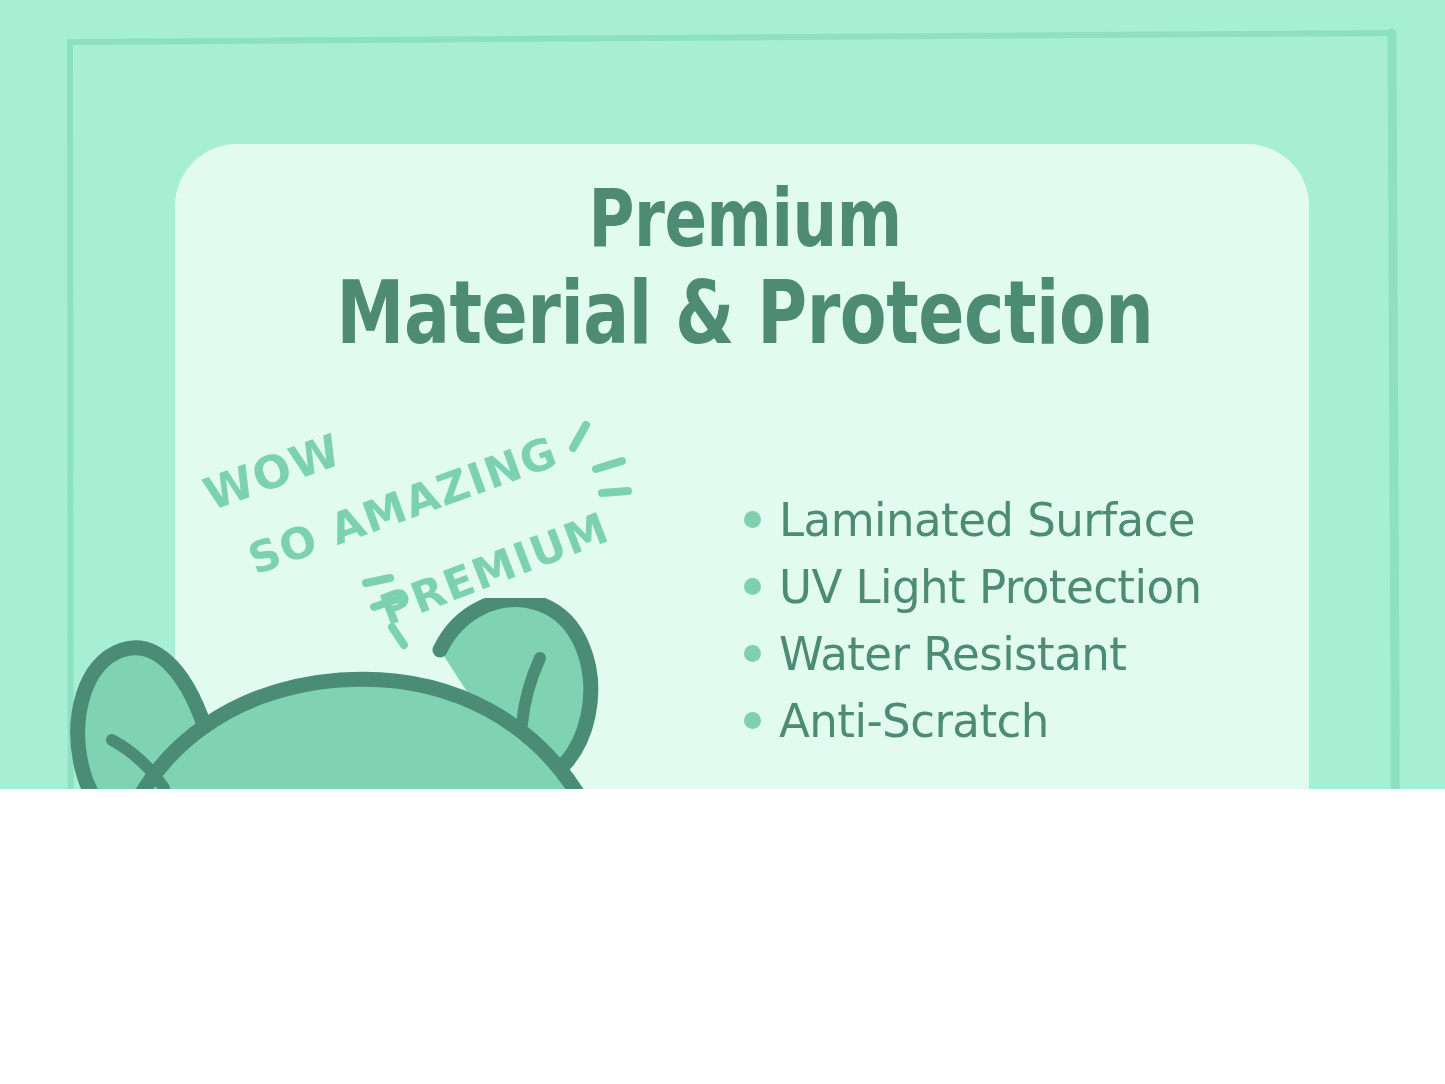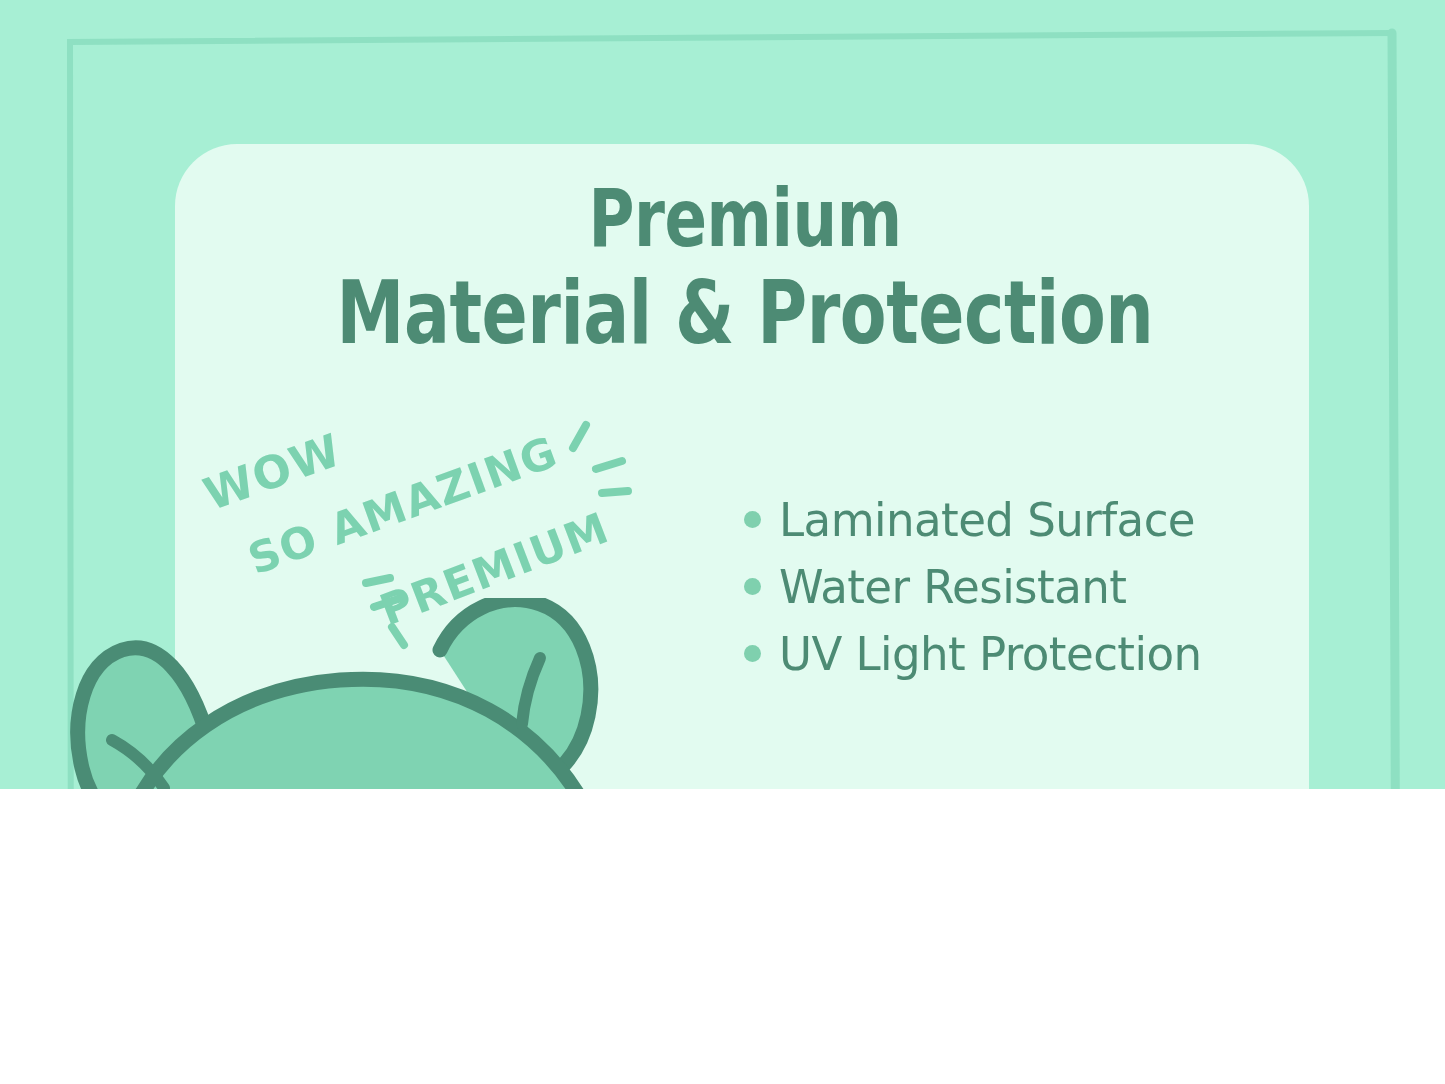--- a/index.html
+++ b/index.html
@@ -168,25 +168,29 @@
     <span class="headline-line2">Material &amp; Protection</span>
   </div>
 
   <ul id="feature-list">
     <li class="feature-row">
       <span class="feature-bullet"></span>
       <span class="feature-text">Laminated Surface</span>
     </li>
     <li class="feature-row">
       <span class="feature-bullet"></span>
+      <span class="feature-text">UV Light Protection</span>
+    </li>
+    <li class="feature-row">
+      <span class="feature-bullet"></span>
       <span class="feature-text">Water Resistant</span>
     </li>
     <li class="feature-row">
       <span class="feature-bullet"></span>
-      <span class="feature-text">UV Light Protection</span>
+      <span class="feature-text">Anti-Scratch</span>
     </li>
   </ul>
 
   <div class="doodle" id="doodle-wow">WOW</div>
   <div class="doodle" id="doodle-amazing">SO AMAZING</div>
   <div class="doodle" id="doodle-premium">PREMIUM</div>
 
   <svg id="sparkles-svg" viewBox="0 0 320 250">
     <g stroke="#7cd2b0" stroke-width="8" stroke-linecap="round" fill="none">
       <line x1="243" y1="33" x2="256" y2="10"></line>

